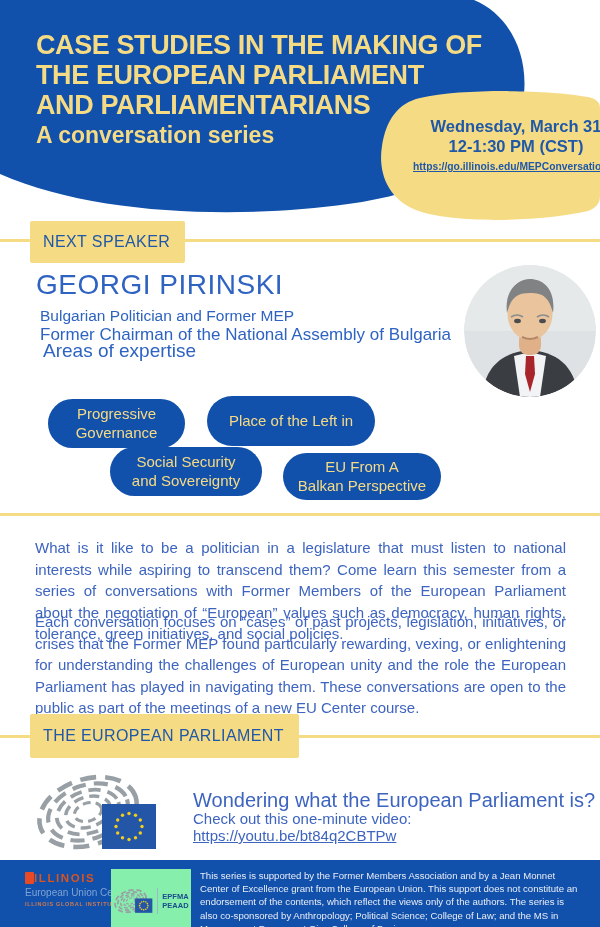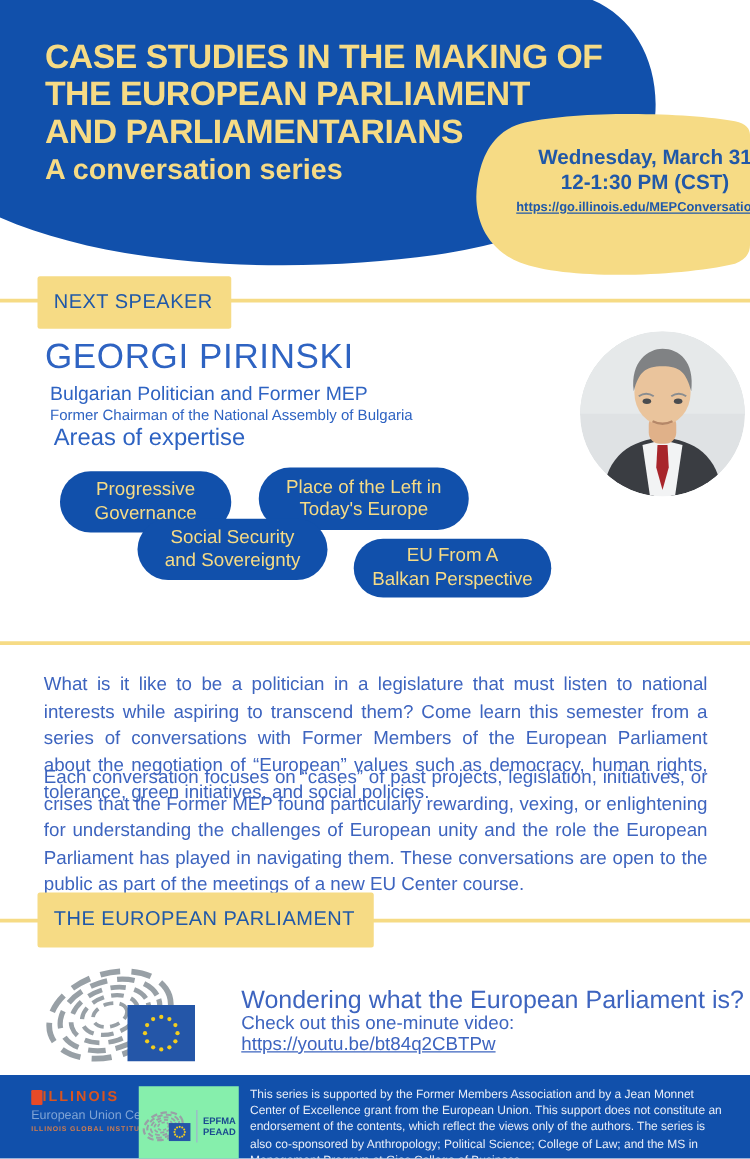--- a/index.html
+++ b/index.html
@@ -35,31 +35,31 @@
          display:inline-flex;align-items:center;padding:0 15px 0 13px;
          font-size:16px;font-weight:500;letter-spacing:0.4px;border-radius:2px;}
   #rule-speaker{top:239px;}   #badge-speaker{left:30px;top:221px;height:42px;}
   #rule-about{top:513px;}     #badge-about{left:30px;top:493px;height:42px;}
   #rule-parliament{top:735px;}#badge-parliament{left:30px;top:714px;height:44px;}
 
   
   .speaker-name{position:absolute;left:36px;top:269px;font-size:28px;font-weight:500;
                 color:var(--name-text);letter-spacing:0.5px;}
   .speaker-role1{position:absolute;left:40px;top:307px;font-size:15.5px;color:var(--name-text);}
-  .speaker-role2{position:absolute;left:40px;top:325px;font-size:12px;color:var(--name-text);}
+  .speaker-role2{position:absolute;left:40px;top:325px;font-size:17px;color:var(--name-text);}
   .expertise-heading{position:absolute;left:43px;top:340px;font-size:19px;color:var(--name-text);}
   .photo{position:absolute;left:464px;top:265px;width:132px;height:132px;border-radius:50%;
          overflow:hidden;}
 
   .pill{position:absolute;background:var(--blue);color:var(--yellow);border-radius:26px;
         text-align:center;font-size:15px;line-height:18.5px;display:flex;
-        flex-direction:column;justify-content:center;}
+        flex-direction:column;justify-content:center;margin-top:22px;}
   #pill-0{left:48px; top:377px;width:137px;height:49px;}
   #pill-1{left:207px;top:374px;width:168px;height:50px;}
-  #pill-2{left:110px;top:415px;width:152px;height:49px;}
+  #pill-2{left:110px;top:425px;width:152px;height:49px;}
   #pill-3{left:283px;top:431px;width:158px;height:47px;}
 
   
   .para{position:absolute;left:35px;width:531px;font-size:15px;line-height:21.5px;
         color:var(--body-text);text-align:justify;}
   #para-1{top:537px;}
   #para-2{top:611px;}
 
   
   .ep-logo{position:absolute;left:33px;top:772px;}
@@ -137,21 +137,20 @@
       </g>
     </svg>
   </div>
 
   <div class="pill" id="pill-0">
     <span>Progressive</span>
     <span>Governance</span>
   </div>
   <div class="pill" id="pill-1">
     <span>Place of the Left in</span>
-    <span>Today's Europe</span>
   </div>
   <div class="pill" id="pill-2">
     <span>Social Security</span>
     <span>and Sovereignty</span>
   </div>
   <div class="pill" id="pill-3">
     <span>EU From A</span>
     <span>Balkan Perspective</span>
   </div>
 

